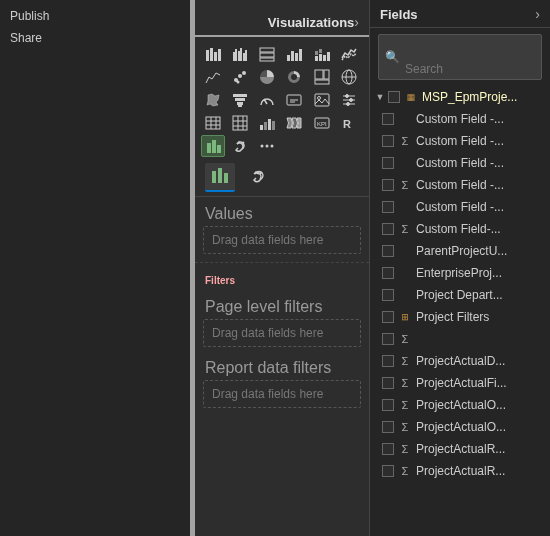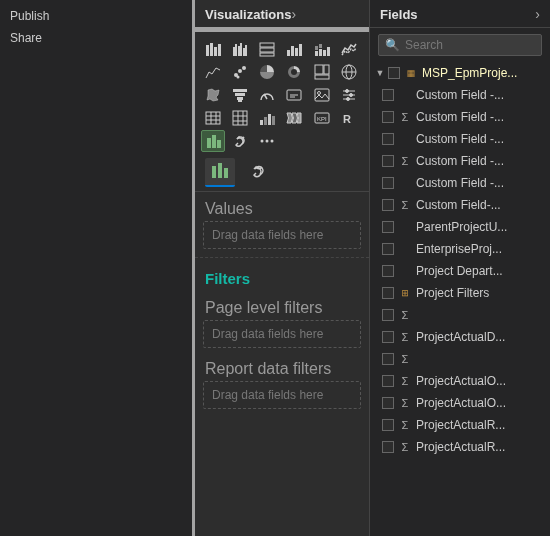--- a/index.html
+++ b/index.html
@@ -11,21 +11,21 @@
       font-size: 12px;
       color: #d4d4d4;
       overflow: hidden;
       display: flex;
     }
 
     
     .left-panel {
       width: 195px;
       background: #252526;
-      border-right: 3px solid #a3a3a3;
+      border-right: 5px solid #a3a3a3;
       display: flex;
       flex-direction: column;
       align-items: flex-start;
       padding-top: 5px;
     }
     .left-panel-btn {
       width: 100%;
       padding: 4px 10px;
       color: #ccc;
       font-size: 12px;
@@ -40,23 +40,24 @@
       width: 175px;
       background: #2d2d2d;
       border-right: 1px solid #444;
       display: flex;
       flex-direction: column;
       overflow: hidden;
     }
     .viz-header {
       display: flex;
       align-items: center;
-      justify-content: flex-start;
+      justify-content: flex-end;
       padding: 6px 10px 5px 10px;
-      border-bottom: 5px solid #a3a3a3;
+      border-bottom: 2px solid #a3a3a3;
+      margin-top: 8px;
     }
     .viz-header-title {
       font-size: 13px;
       font-weight: 600;
       color: #e0e0e0;
     }
     .viz-header-chevron {
       color: #aaa;
       font-size: 14px;
     }
@@ -108,23 +109,23 @@
       margin: 0 8px;
       border: 1px dashed #555;
       border-radius: 2px;
       padding: 6px 8px;
       color: #777;
       font-size: 12px;
       margin-bottom: 4px;
       cursor: pointer;
     }
     .filters-header {
-      font-size: 15px;
+      font-size: 10px;
       font-weight: 600;
-      color: #14b8a6;
+      color: #fca5a5;
       padding: 8px 10px 4px 10px;
     }
 
     
     .fields-panel {
       flex: 1;
       background: #252526;
       display: flex;
       flex-direction: column;
       overflow: hidden;
@@ -160,20 +161,21 @@
       margin-right: 5px;
       font-size: 12px;
     }
     .search-input {
       background: transparent;
       border: none;
       outline: none;
       color: #22c55e;
       font-size: 12px;
       width: 100%;
+      margin-top: 24px;
     }
     .search-input::placeholder { color: #777; }
 
     .fields-list {
       overflow-y: auto;
       flex: 1;
     }
     .fields-list::-webkit-scrollbar { width: 6px; }
     .fields-list::-webkit-scrollbar-track { background: #252526; }
     .fields-list::-webkit-scrollbar-thumb { background: #555; border-radius: 3px; }
@@ -561,20 +563,21 @@
       <span class="field-type-icon sigma">Σ</span>
     </div>
     <div class="field-row">
       <span class="checkbox"></span>
       <span class="field-type-icon sigma">Σ</span>
       <span class="field-name">ProjectActualD...</span>
     </div>
     <div class="field-row">
       <span class="checkbox"></span>
       <span class="field-type-icon sigma">Σ</span>
+      <span class="field-name">ProjectActualFi...</span>
     </div>
     <div class="field-row">
       <span class="checkbox"></span>
       <span class="field-type-icon sigma">Σ</span>
       <span class="field-name">ProjectActualO...</span>
     </div>
     <div class="field-row">
       <span class="checkbox"></span>
       <span class="field-type-icon sigma">Σ</span>
       <span class="field-name">ProjectActualO...</span>

